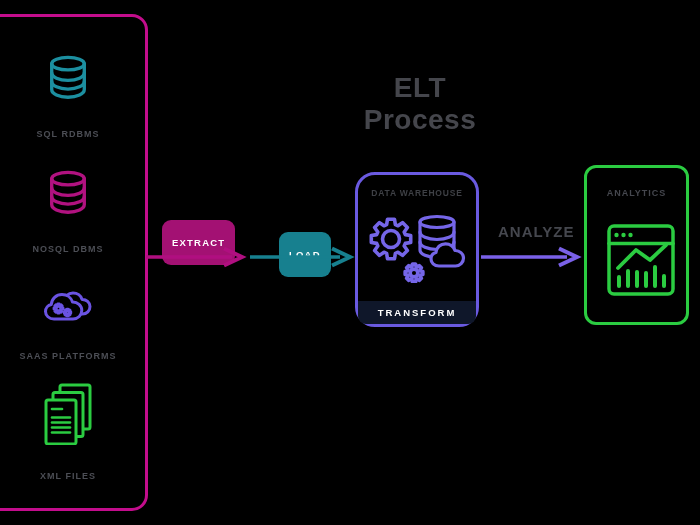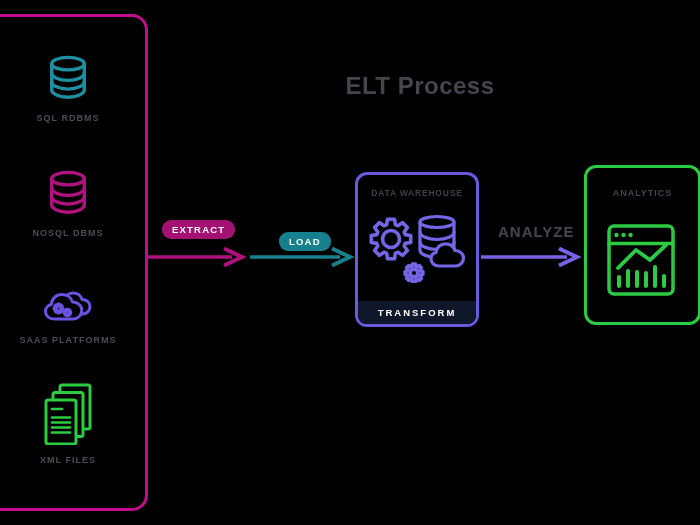--- a/index.html
+++ b/index.html
@@ -3,70 +3,70 @@
 <meta charset="utf-8">
 <style>
   html,body{margin:0;padding:0;background:#000;}
   .stage{
     position:relative;width:700px;height:525px;background:#000000;
     font-family:"Liberation Sans",sans-serif;overflow:hidden;
   }
   
   .title{
     position:absolute;left:338px;top:72px;width:164px;margin:0;
-    text-align:center;font-size:24px;font-weight:700;letter-spacing:.5px;
+    text-align:center;font-size:28px;font-weight:700;letter-spacing:.5px;
     color:#45464C;
   }
   
   .sources-panel{
     position:absolute;left:-24px;top:14px;width:172px;height:497px;
     border:3px solid #C30D8C;border-radius:16px;box-sizing:border-box;
   }
   .source-item{position:absolute;left:39px;width:100px;display:flex;flex-direction:column;align-items:center;}
   .source-item.sql{top:38px;}
   .source-item.nosql{top:153px;}
   .source-item.saas{top:264px;}
   .source-item.xml{top:366px;}
   .source-label{
-    margin-top:10px;font-size:9px;font-weight:700;letter-spacing:1px;
+    margin-top:26px;font-size:9px;font-weight:700;letter-spacing:1px;
     color:#4C4E55;white-space:nowrap;
   }
   
   .badge{
-    position:absolute;top:220px;height:19px;line-height:19px;padding:0 10px;
+    position:absolute;top:220px;height:19px;line-height:19px;padding:13px 10px;
     border-radius:9px;font-size:9.5px;font-weight:700;letter-spacing:1.2px;color:#fff;
   }
   .badge.extract{left:162px;background:#A31173;}
   .badge.load{left:279px;background:#17808F;margin-top:12px;}
   .analyze-label{
     position:absolute;left:498px;top:223px;width:64px;text-align:center;
     font-size:15px;font-weight:700;letter-spacing:1px;color:#45474E;
   }
   .arrow{position:absolute;top:246px;}
   .arrow.extract{left:146px;}
   .arrow.load{left:250px;}
   .arrow.analyze{left:481px;}
   
   .warehouse{
     position:absolute;left:355px;top:172px;width:124px;height:155px;
-    border:3px solid #6A5AE0;border-radius:12px;box-sizing:border-box;
+    border:3px solid #6A5AE0;border-radius:20px;box-sizing:border-box;
   }
   .wh-title{
     position:absolute;top:13px;left:0;width:100%;text-align:center;
     font-size:8.5px;font-weight:700;letter-spacing:.8px;color:#3E4045;
   }
   .wh-icon{position:absolute;left:7px;top:32px;}
   .transform-bar{
     position:absolute;left:0;bottom:0;width:100%;height:23px;background:#0f172a;
     border-radius:0 0 8px 8px;color:#fff;font-size:9.5px;font-weight:700;
     letter-spacing:2px;display:flex;align-items:center;justify-content:center;
   }
   
   .analytics{
-    position:absolute;left:584px;top:165px;width:117px;height:160px;
+    position:absolute;left:584px;top:165px;width:105px;height:160px;
     border:3px solid #2BCC41;border-radius:12px;box-sizing:border-box;
   }
   .an-title{
     position:absolute;top:20px;left:0;width:100%;text-align:center;
     font-size:9px;font-weight:700;letter-spacing:1px;color:#45474E;
   }
   .an-icon{position:absolute;left:20px;top:56px;}
   svg{display:block;}
 </style>
 </head>

